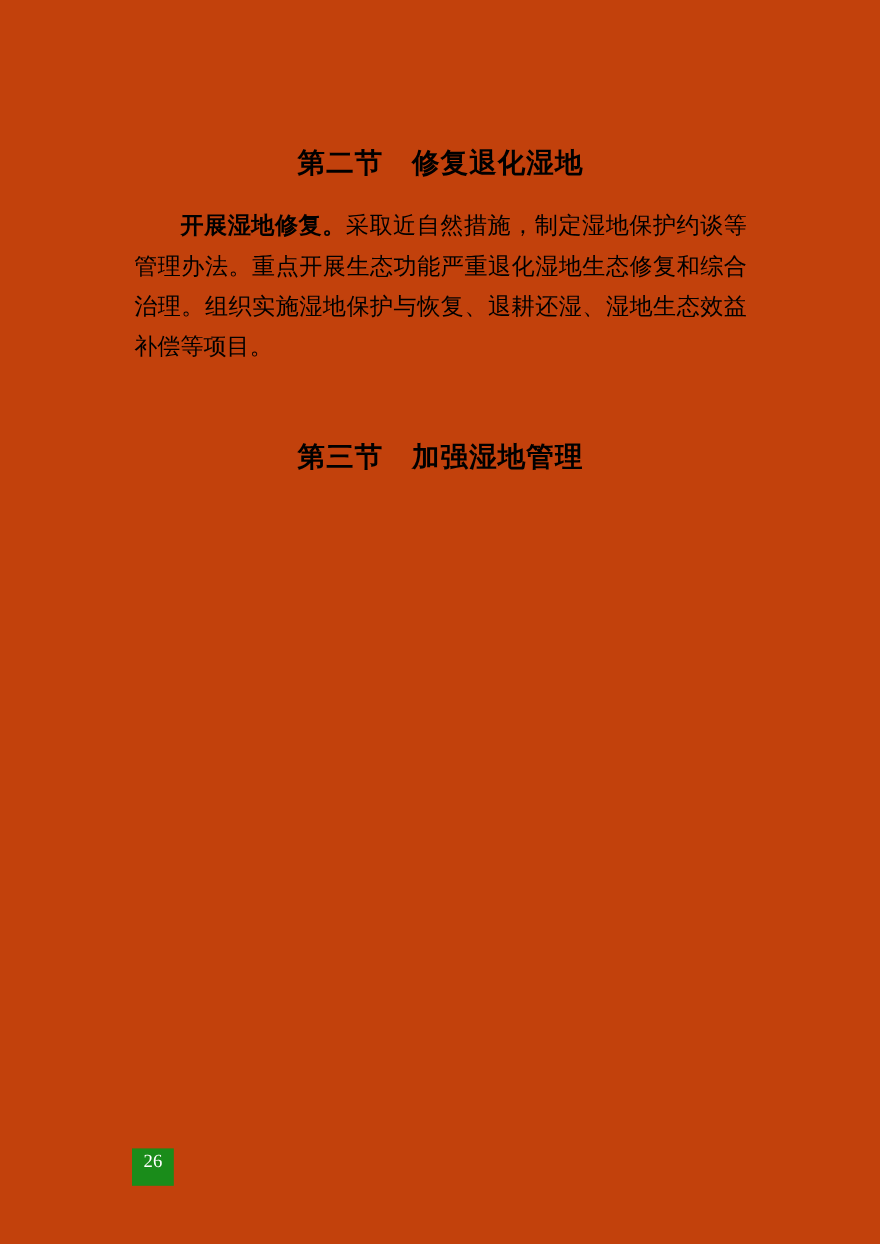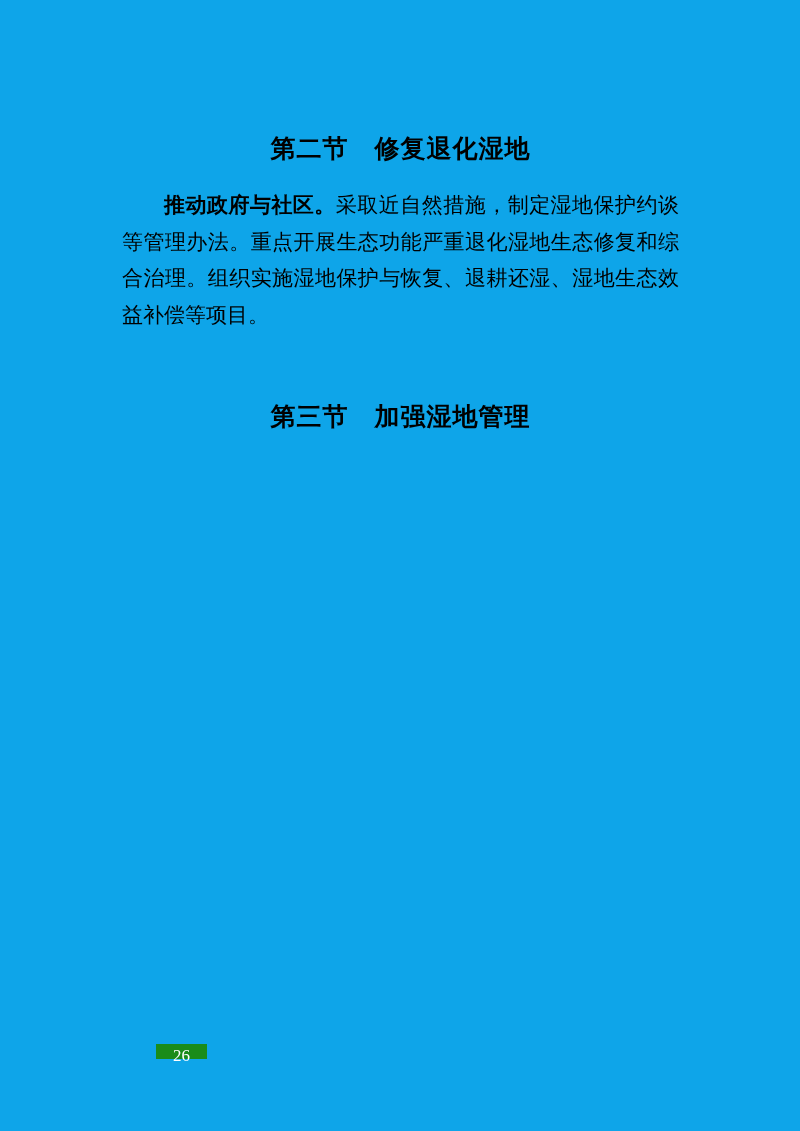--- a/index.html
+++ b/index.html
@@ -4,21 +4,21 @@
 <style>
   html, body {
     margin: 0;
     padding: 0;
     background: #ffffff;
   }
   .doc-page {
     position: relative;
     width: 800px;
     height: 1131px;
-    background: #0ea5e9;
+    background: #c2410c;
     overflow: hidden;
     font-family: "Liberation Serif", "DejaVu Serif", serif;
     color: #000000;
   }
   .content {
     position: absolute;
     left: 122px;
     top: 133px;
     width: 557px;
   }
@@ -45,41 +45,40 @@
     color: #000000;
   }
   .para .lead {
     font-weight: bold;
   }
   .page-badge {
     position: absolute;
     left: 120px;
     top: 1044px;
     min-width: 38px;
-    height: 15px;
+    height: 34px;
     background: #1a8c1a;
     color: #ffffff;
     text-align: center;
     font-size: 17px;
     line-height: 23px;
     font-family: "Liberation Serif", "DejaVu Serif", serif;
     box-sizing: border-box;
-    padding: 0 17px;
-    margin-left: 36px;
+    padding: 0 4px;
   }
 </style>
 </head>
 <body>
 
 <div class="doc-page">
   <div class="content">
 
     <h2 class="section-title">第二节　修复退化湿地</h2>
 
-    <p class="para"><span class="lead">推动政府与社区。</span><span>采取近自然措施，制定湿地保护约谈等管理办法。重点开展生态功能严重退化湿地生态修复和综合治理。组织实施湿地保护与恢复、退耕还湿、湿地生态效益补偿等项目。</span></p>
+    <p class="para"><span class="lead">开展湿地修复。</span><span>采取近自然措施，制定湿地保护约谈等管理办法。重点开展生态功能严重退化湿地生态修复和综合治理。组织实施湿地保护与恢复、退耕还湿、湿地生态效益补偿等项目。</span></p>
 
 
 
     <h2 class="section-title second">第三节　加强湿地管理</h2>
 
 
 
   </div>
 
   <div class="page-badge" style="background-color: rgb(26, 140, 26);">26</div>

